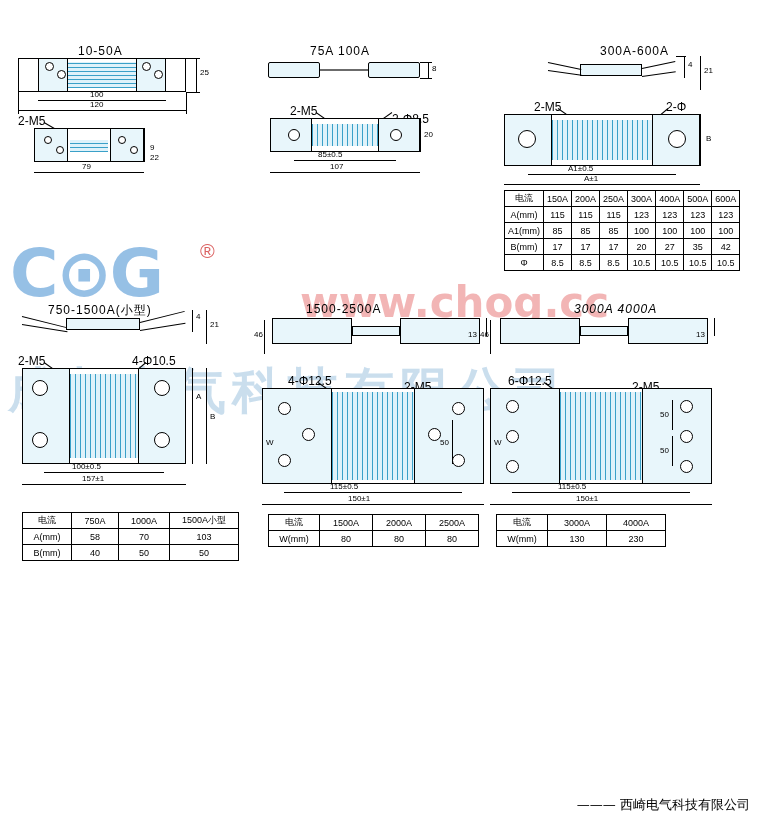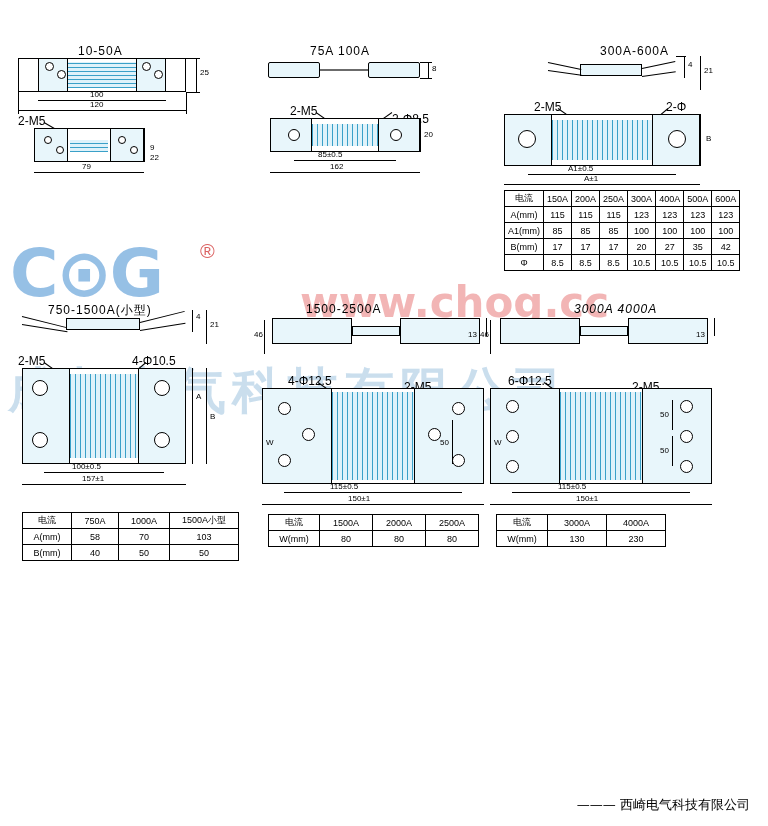--- a/index.html
+++ b/index.html
@@ -129,21 +129,21 @@
     <div class="boxw cyan" style="left:378px;top:118px;width:42px;height:34px;"></div>
     <div class="vhatch" style="position:absolute;left:312px;top:124px;width:66px;height:22px;"></div>
     <div class="circ" style="left:288px;top:129px;width:12px;height:12px;"></div>
     <div class="circ" style="left:390px;top:129px;width:12px;height:12px;"></div>
 
     <div class="ln vln" style="left:420px;top:118px;height:34px;"></div>
     <div class="dim" style="left:424px;top:130px;">20</div>
     <div class="ln hln" style="left:294px;top:160px;width:102px;"></div>
     <div class="dim" style="left:318px;top:150px;">85±0.5</div>
     <div class="ln hln" style="left:270px;top:172px;width:150px;"></div>
-    <div class="dim" style="left:330px;top:162px;">162</div>
+    <div class="dim" style="left:330px;top:162px;">107</div>
   </div>
 
   <div>
     <div class="ttl" style="left:600px;top:44px;">300A-600A</div>
 
     <div class="boxw cyan" style="left:580px;top:64px;width:62px;height:12px;"></div>
     <div class="ln" style="left:548px;top:62px;width:34px;height:1px;transform:rotate(12deg);transform-origin:left;"></div>
     <div class="ln" style="left:548px;top:70px;width:34px;height:1px;transform:rotate(8deg);transform-origin:left;"></div>
     <div class="ln" style="left:642px;top:68px;width:34px;height:1px;transform:rotate(-12deg);transform-origin:left;"></div>
     <div class="ln" style="left:642px;top:76px;width:34px;height:1px;transform:rotate(-8deg);transform-origin:left;"></div>

